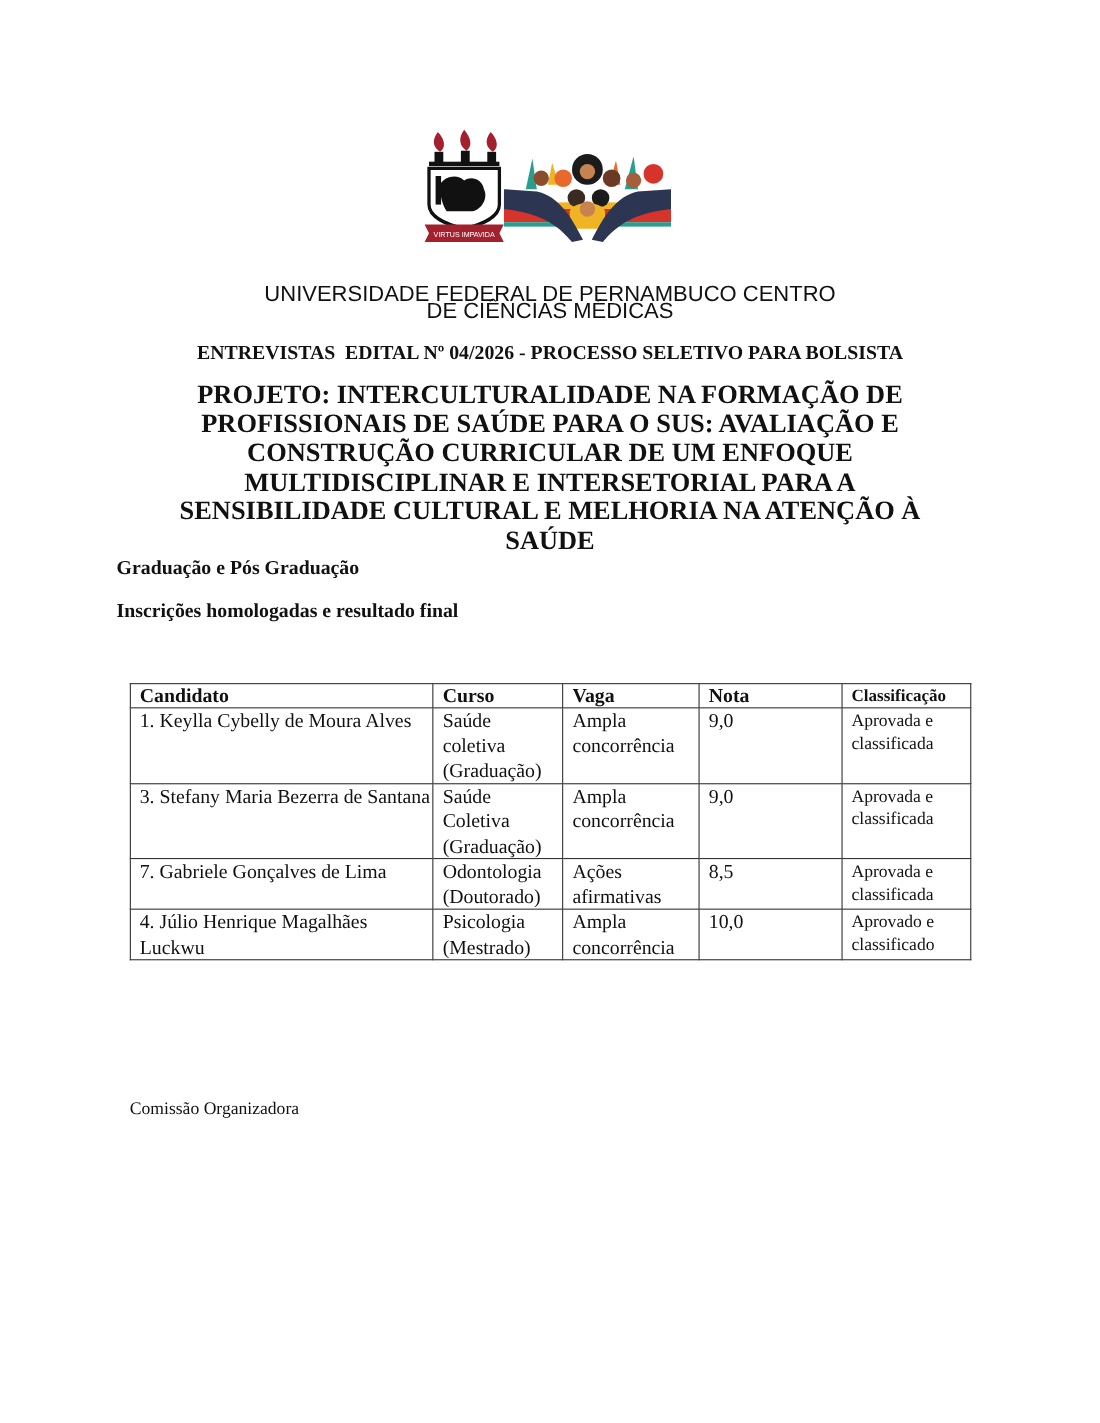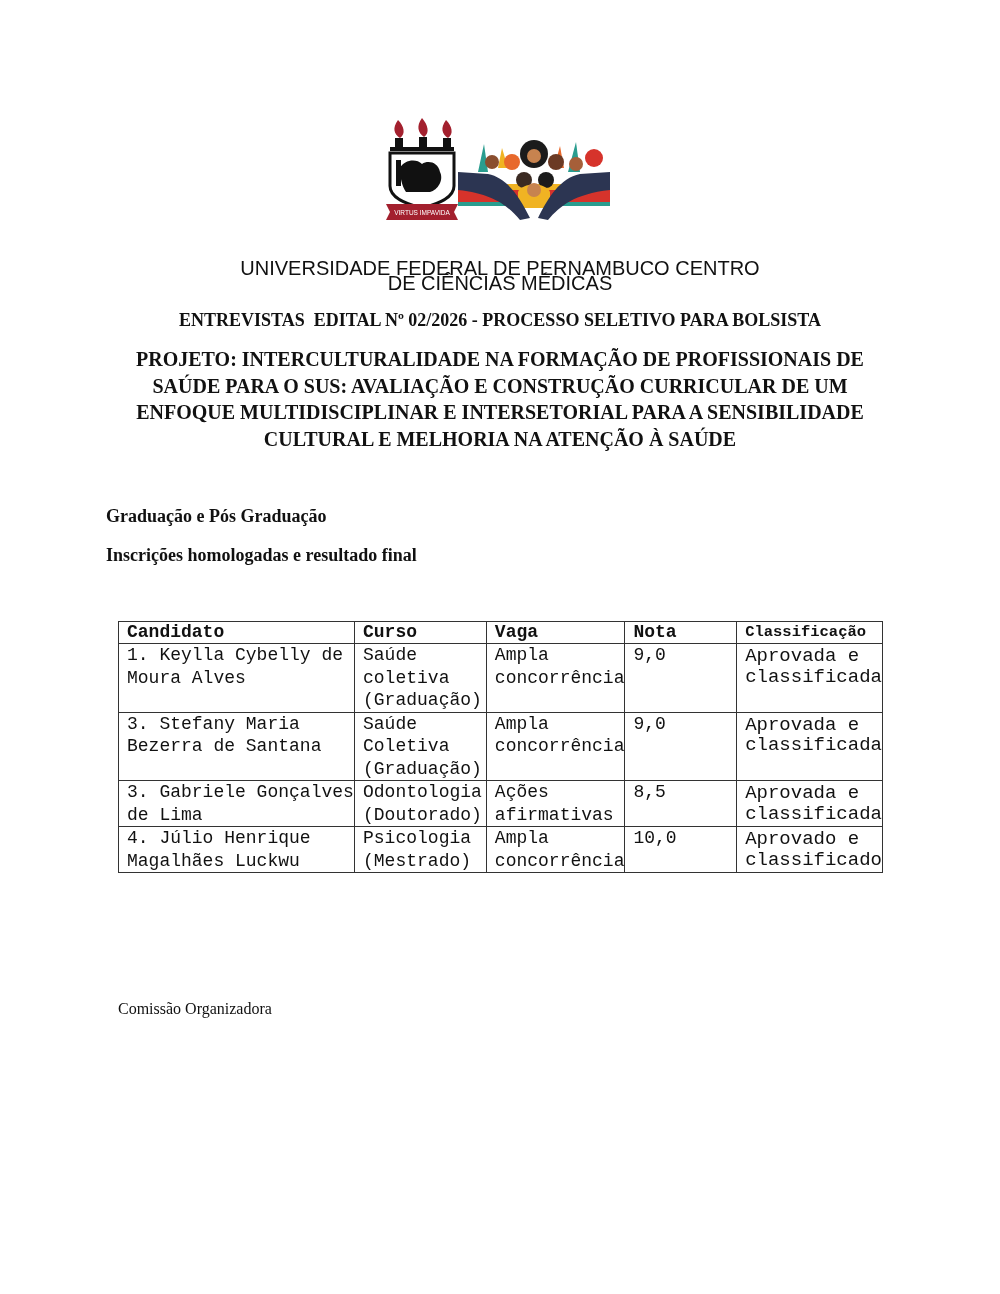--- a/index.html
+++ b/index.html
@@ -9,31 +9,31 @@
 
     .logos { position: absolute; top: 116px; left: 386px; height: 108px; width: 226px; }
     .ufpe-logo { position: absolute; left: 0; top: 0; width: 72px; height: 106px; }
     .art-logo { position: absolute; left: 72px; top: 16px; width: 152px; height: 90px; }
 
     .title-sans { position: absolute; left: 0; width: 1000px; text-align: center; font-weight: normal; font-size: 20px; }
     .t1 { top: 257px; }
     .t2 { top: 272px; }
     .title-serif { position: absolute; left: 0; width: 1000px; text-align: center; font-weight: bold; font-size: 18px; }
     .t3 { top: 310px; }
-    .project { position: absolute; top: 346px; left: 130px; width: 740px; text-align: center; font-weight: bold; font-size: 20px; line-height: 26.5px; }
+    .project { position: absolute; top: 346px; left: 130px; width: 740px; text-align: center; font-weight: bold; font-size: 24px; line-height: 26.5px; }
 
     .subhead { position: absolute; left: 106px; font-weight: bold; font-size: 18px; }
     .s1 { top: 506px; }
     .s2 { top: 545px; text-align: center; }
 
     table.results { position: absolute; top: 621px; left: 118px; width: 765px; border-collapse: collapse; font-size: 18px; }
-    table.results th, table.results td { border: 1px solid #333; vertical-align: top; text-align: left; padding: 0 0 0 8px; line-height: 22.5px; font-family: Liberation Mono, monospace; }
+    table.results th, table.results td { border: 1px solid #333; vertical-align: top; text-align: left; padding: 0 0 0 8px; line-height: 22.5px; }
     table.results th { font-weight: bold; line-height: 21px; }
     table.results th.small { font-size: 15.5px; }
-    table.results td.small { font-size: 19px; line-height: 20.5px; padding-top: 2px; }
+    table.results td.small { font-size: 16px; line-height: 20.5px; padding-top: 2px; }
     col.c1 { width: 276px; } col.c2 { width: 118px; } col.c3 { width: 124px; } col.c4 { width: 130px; } col.c5 { width: 117px; }
 
     .footer { position: absolute; top: 1000px; left: 118px; font-size: 16px; }
   </style>
 </head>
 <body class="serif">
 
 <div class="logos">
   <svg class="ufpe-logo" viewBox="0 0 72 106">
 
@@ -83,21 +83,21 @@
       <circle cx="76" cy="58" r="7" fill="#c7834f"></circle>
     </g>
 
     <path d="M0 40 L30 42 C50 46, 62 66, 72 86 L62 88 C50 74, 36 62, 0 58 Z" fill="#2c3552"></path>
     <path d="M152 40 L122 42 C102 46, 90 66, 80 86 L90 88 C102 74, 116 62, 152 58 Z" fill="#2c3552"></path>
   </svg>
 </div>
 
 <div class="title-sans sans t1">UNIVERSIDADE FEDERAL DE PERNAMBUCO CENTRO</div>
 <div class="title-sans sans t2">DE CIÊNCIAS MÉDICAS</div>
-<div class="title-serif t3" style="white-space:pre;">ENTREVISTAS  EDITAL Nº 02/2026 - PROCESSO SELETIVO PARA BOLSISTA</div>
+<div class="title-serif t3" style="white-space:pre;">ENTREVISTAS  EDITAL Nº 04/2026 - PROCESSO SELETIVO PARA BOLSISTA</div>
 <div class="project">PROJETO: INTERCULTURALIDADE NA FORMAÇÃO DE PROFISSIONAIS DE SAÚDE PARA O SUS: AVALIAÇÃO E CONSTRUÇÃO CURRICULAR DE UM ENFOQUE MULTIDISCIPLINAR E INTERSETORIAL PARA A SENSIBILIDADE CULTURAL E MELHORIA NA ATENÇÃO À SAÚDE</div>
 
 <div class="subhead s1">Graduação e Pós Graduação</div>
 <div class="subhead s2">Inscrições homologadas e resultado final</div>
 
 <table class="results">
   <colgroup>
       <col class="c1">
       <col class="c2">
       <col class="c3">
@@ -122,21 +122,21 @@
       <td class="small">Aprovada e classificada</td>
     </tr>
     <tr>
       <td>3. Stefany Maria Bezerra de Santana</td>
       <td style="padding-right:4px;">Saúde Coletiva (Graduação)</td>
       <td>Ampla concorrência</td>
       <td>9,0</td>
       <td class="small">Aprovada e classificada</td>
     </tr>
     <tr>
-      <td>3. Gabriele Gonçalves de Lima</td>
+      <td>7. Gabriele Gonçalves de Lima</td>
       <td style="padding-right:4px;">Odontologia (Doutorado)</td>
       <td>Ações afirmativas</td>
       <td>8,5</td>
       <td class="small">Aprovada e classificada</td>
     </tr>
     <tr>
       <td>4. Júlio Henrique Magalhães Luckwu</td>
       <td style="padding-right:4px;">Psicologia (Mestrado)</td>
       <td>Ampla concorrência</td>
       <td>10,0</td>

